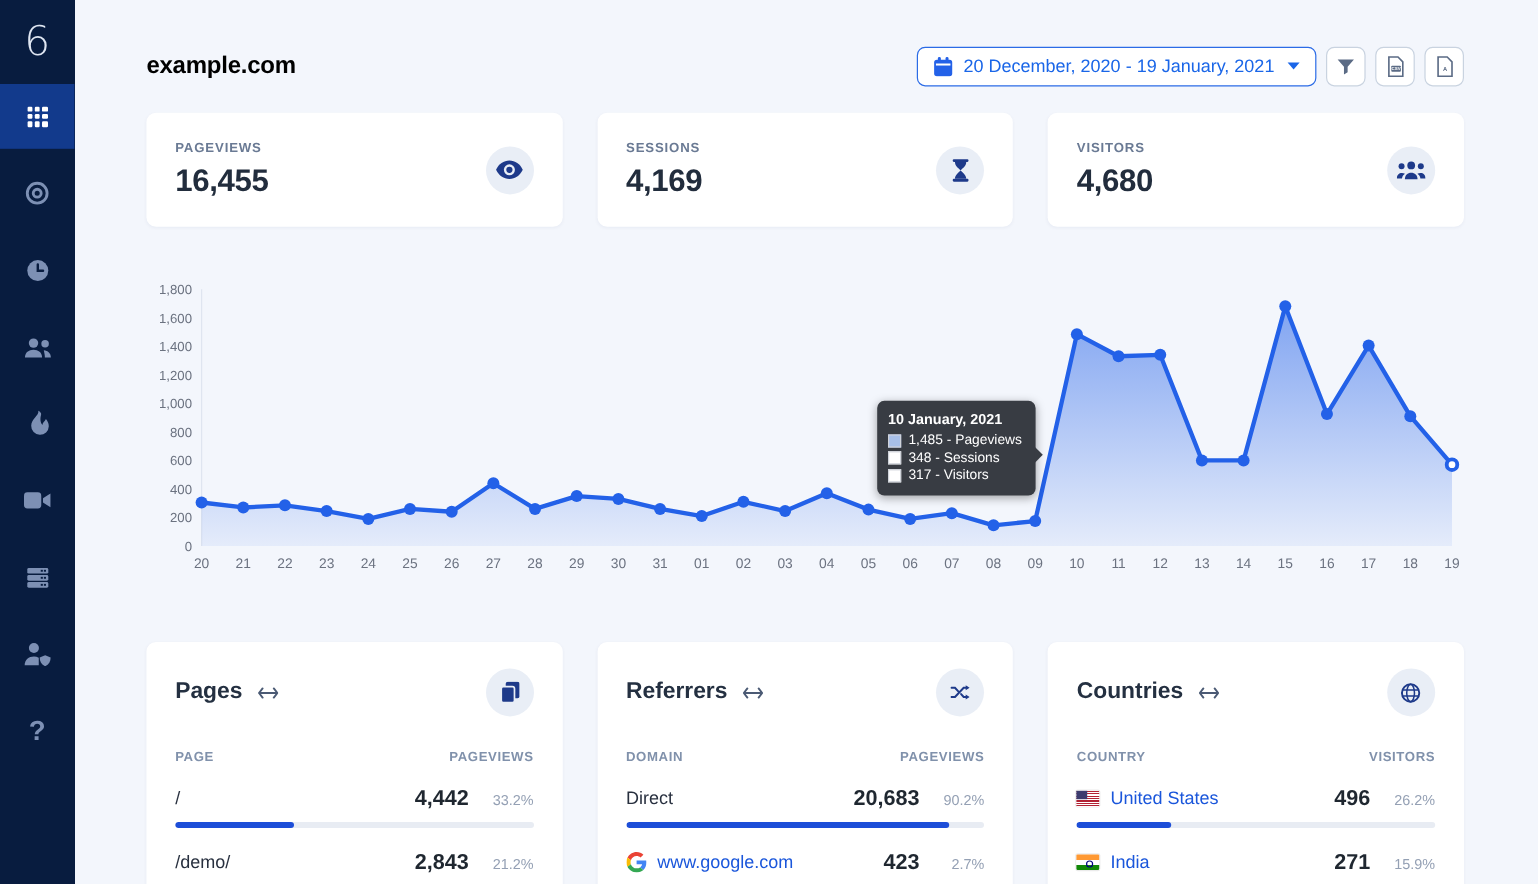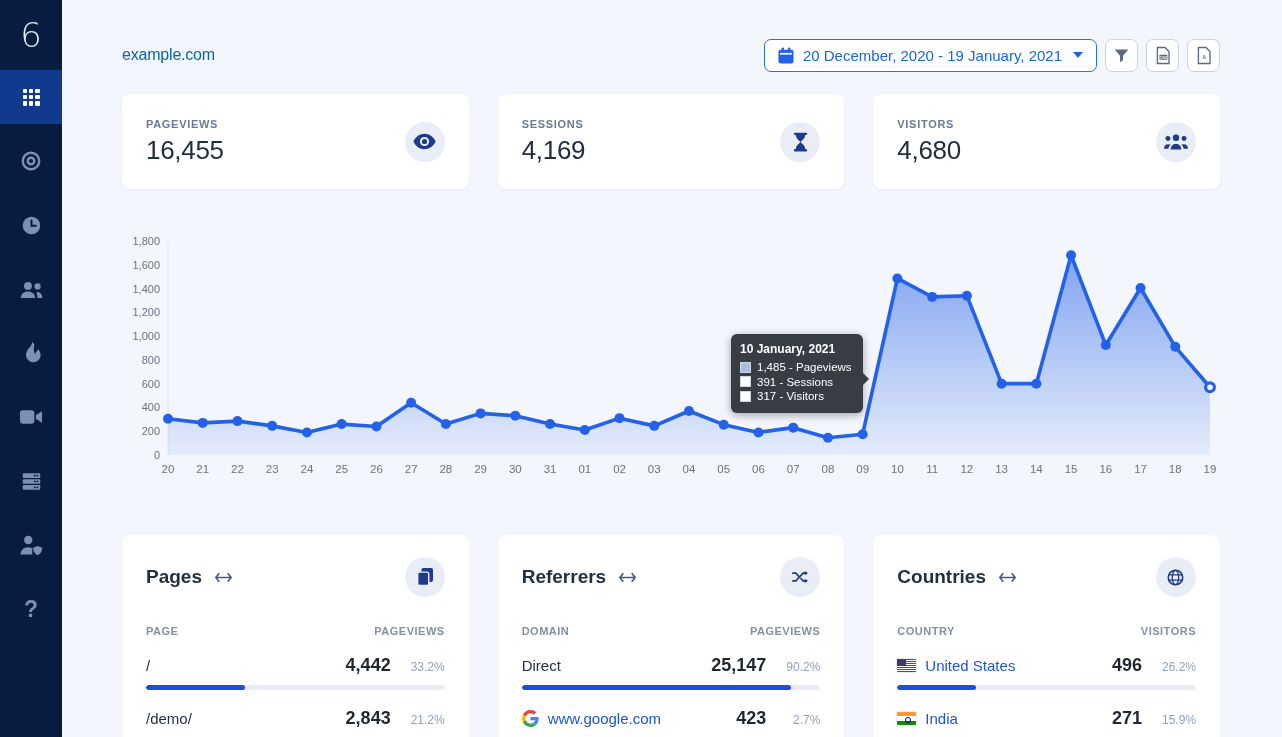--- a/index.html
+++ b/index.html
@@ -25,42 +25,42 @@
     color:#7d90b4; cursor:pointer; margin-bottom:10px;
   }
   .nav-item.active { background:#123a8c; color:#ffffff; }
   .nav-item svg { display:block; }
   .grid-i { width:17px; height:17px; display:grid; grid-template-columns:repeat(3,1fr); grid-template-rows:repeat(3,1fr); gap:2px; }
   .grid-i span { background:currentColor; border-radius:1px; }
   .q-glyph { font-size:23px; font-weight:700; }
   
   .main { margin-left:62px; padding:38px 62px 0 60px; }
   .topbar { display:flex; justify-content:space-between; align-items:center; height:34px; }
-  .site-title { font-size:16px; font-weight:400; color:#0369a1; letter-spacing:-0.2px; }
+  .site-title { font-size:20px; font-weight:700; color:#000000; letter-spacing:-0.2px; }
   .controls { display:flex; gap:8px; align-items:center; }
   .date-btn {
     height:33px; display:flex; align-items:center; gap:9px; padding:0 13px;
     background:#fff; border:1.5px solid #2b6be6; border-radius:7px;
     color:#1a66e8; font-size:15px; font-weight:500; cursor:pointer;
     font-family:"Liberation Sans", sans-serif;
   }
   .caret { width:0; height:0; border-left:5px solid transparent; border-right:5px solid transparent; border-top:6px solid #1a66e8; margin-left:2px; }
   .icon-btn {
     width:33px; height:33px; background:#fff; border:1px solid #c9d3e0; border-radius:7px;
     display:flex; align-items:center; justify-content:center; color:#5b6b85; cursor:pointer;
   }
   
   .stats { display:grid; grid-template-columns:repeat(3,1fr); gap:29px; margin-top:22px; }
   .stat-card {
     background:#fff; border-radius:8px; height:95px; padding:20px 24px;
     display:flex; justify-content:space-between; align-items:center;
     box-shadow:0 1px 3px rgba(20,40,90,0.05);
   }
   .stat-label { font-size:11px; font-weight:700; letter-spacing:0.7px; color:#6a7a94; }
-  .stat-value { font-size:26px; font-weight:400; color:#222d3d; margin-top:5px; letter-spacing:-0.3px; }
+  .stat-value { font-size:26px; font-weight:700; color:#222d3d; margin-top:5px; letter-spacing:-0.3px; }
   .stat-icon-circle {
     width:40px; height:40px; border-radius:50%; background:#e9eef6;
     display:flex; align-items:center; justify-content:center; color:#1e3a8a;
   }
   
   .chart-wrap { position:relative; margin-top:46px; height:246px; }
   .chart-tip {
     position:absolute; background:#383c43; color:#fff; border-radius:6px;
     padding:8px 11px 8px 9px; font-size:11.5px; white-space:nowrap;
     box-shadow:0 2px 8px rgba(0,0,0,0.35); z-index:4;
@@ -368,21 +368,21 @@
         </svg></div>
     <div class="chart-tip" id="chart-tip" style="left: 609px; top: 99.45px;">
       <div class="tip-title">10 January, 2021</div>
       <div id="tip-rows">
           <div class="tip-row">
        <span class="swatch" style="background:#a7bfe8"></span>
        <span>1,485 - Pageviews</span>
      </div>
           <div class="tip-row">
        <span class="swatch" style="background:#ffffff"></span>
-       <span>391 - Sessions</span>
+       <span>348 - Sessions</span>
      </div>
           <div class="tip-row">
        <span class="swatch" style="background:#ffffff"></span>
        <span>317 - Visitors</span>
      </div>
         </div>
       <div class="tip-arrow"></div>
     </div>
   </section>
 
@@ -462,21 +462,21 @@
         <span>DOMAIN</span>
         <span>PAGEVIEWS</span>
       </div>
       <div>
           <div class="trow">
        <div class="trow-top">
          <div class="trow-label">
            <span>Direct</span>
          </div>
          <div class="trow-nums">
-           <span class="trow-value">25,147</span>
+           <span class="trow-value">20,683</span>
            <span class="trow-pct">90.2%</span>
          </div>
        </div>
        <div class="bar">
          <div class="bar-fill" style="width:90.2%"></div>
        </div>
      </div>
           <div class="trow">
        <div class="trow-top">
          <div class="trow-label link">

